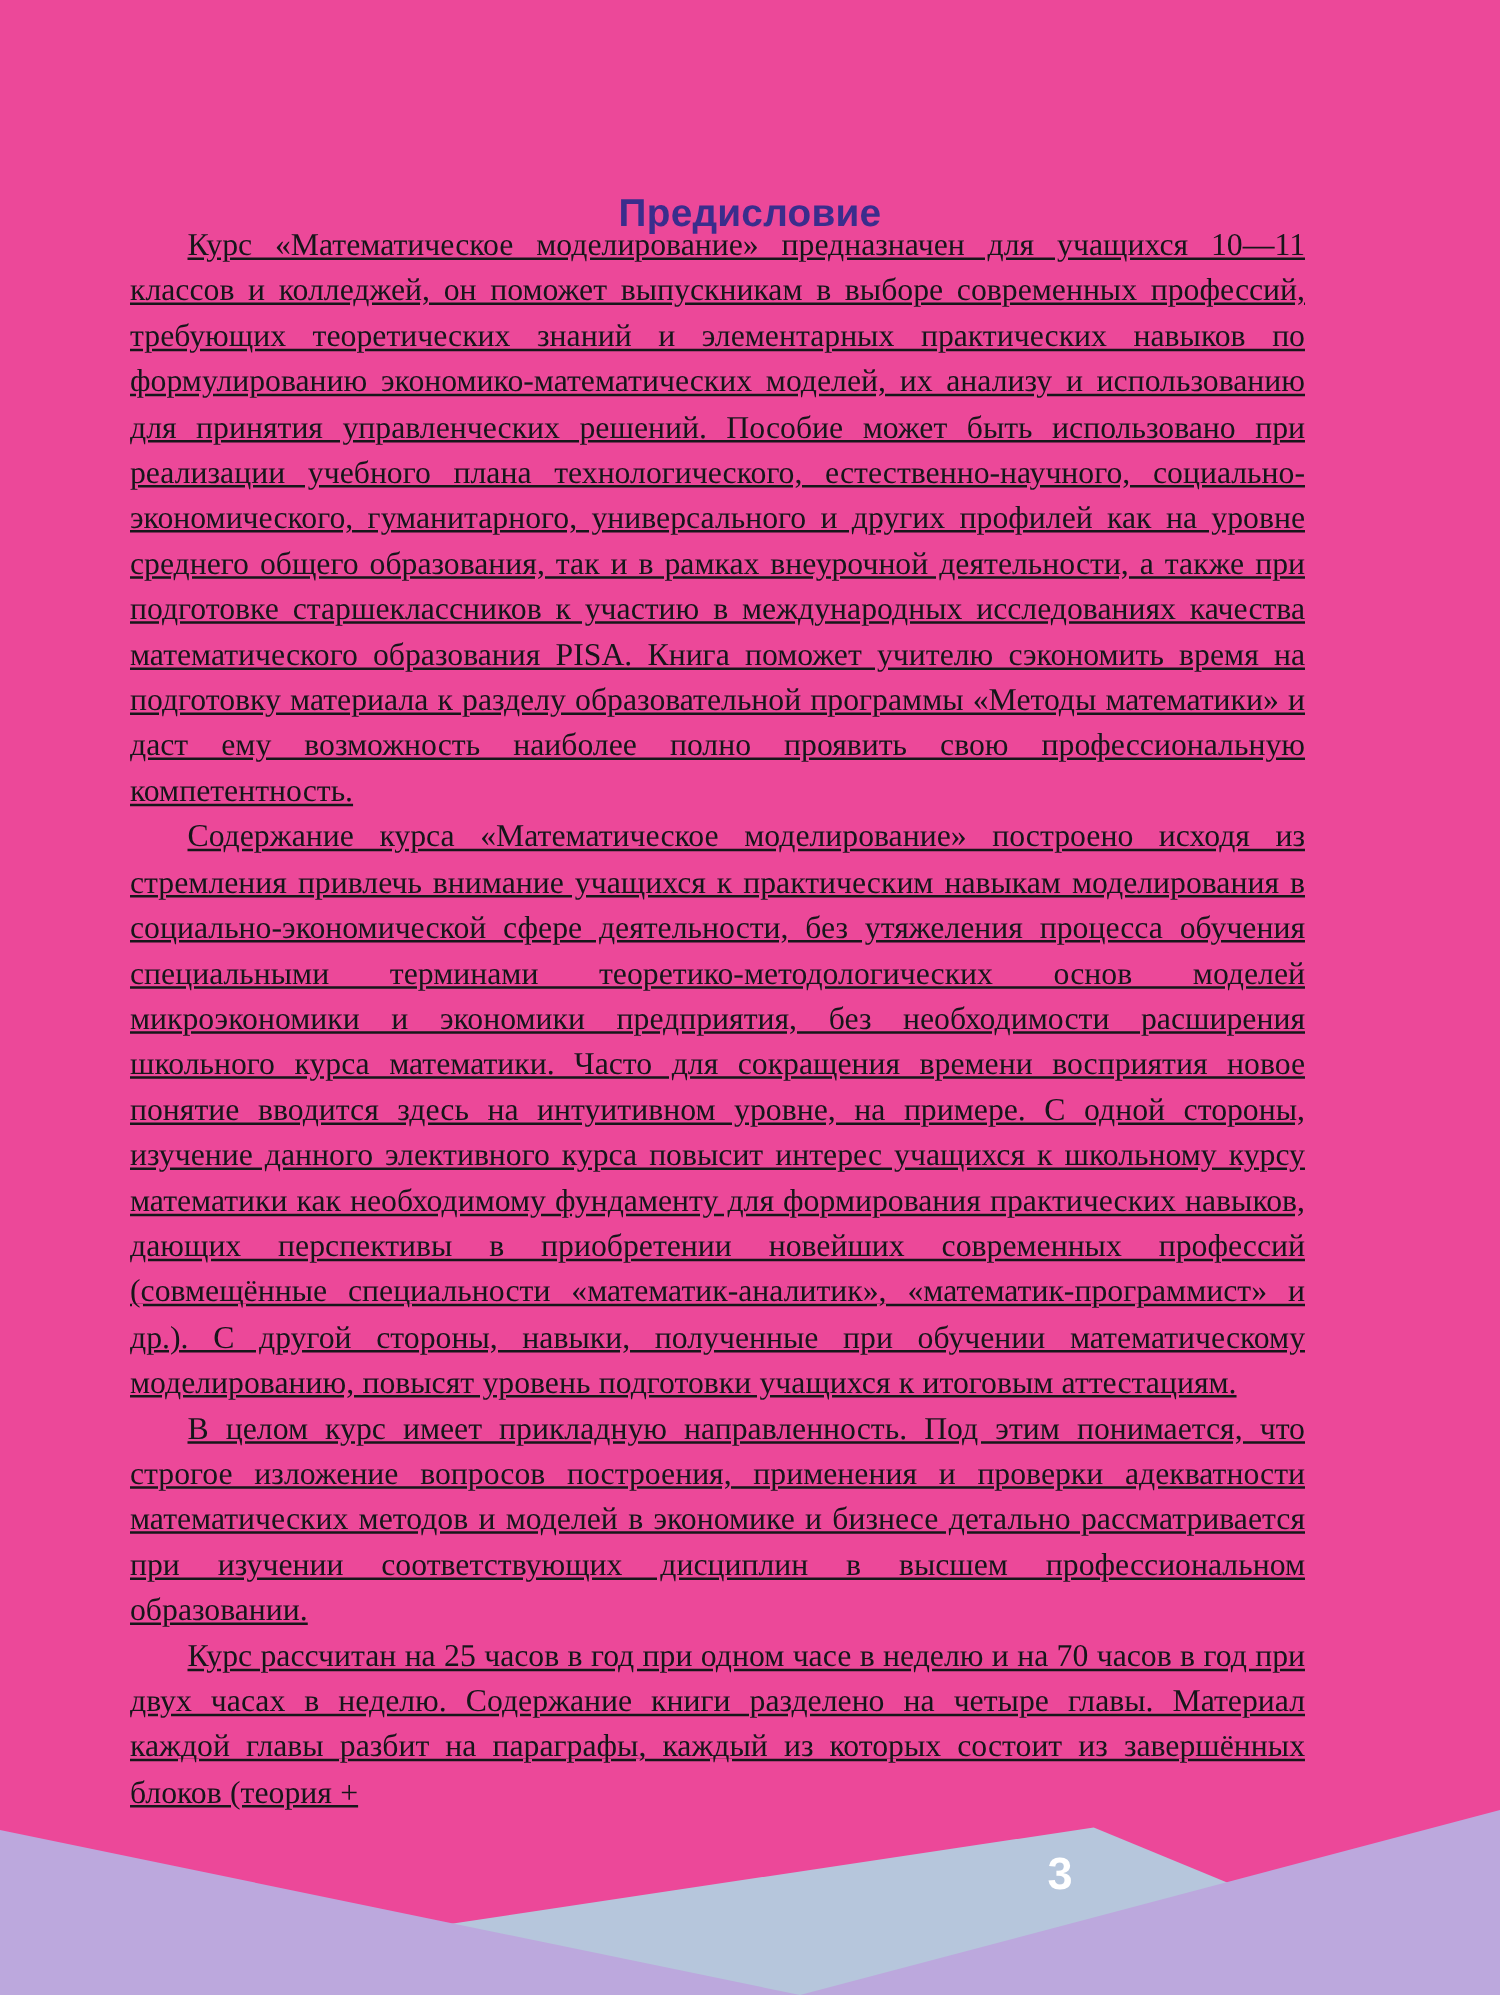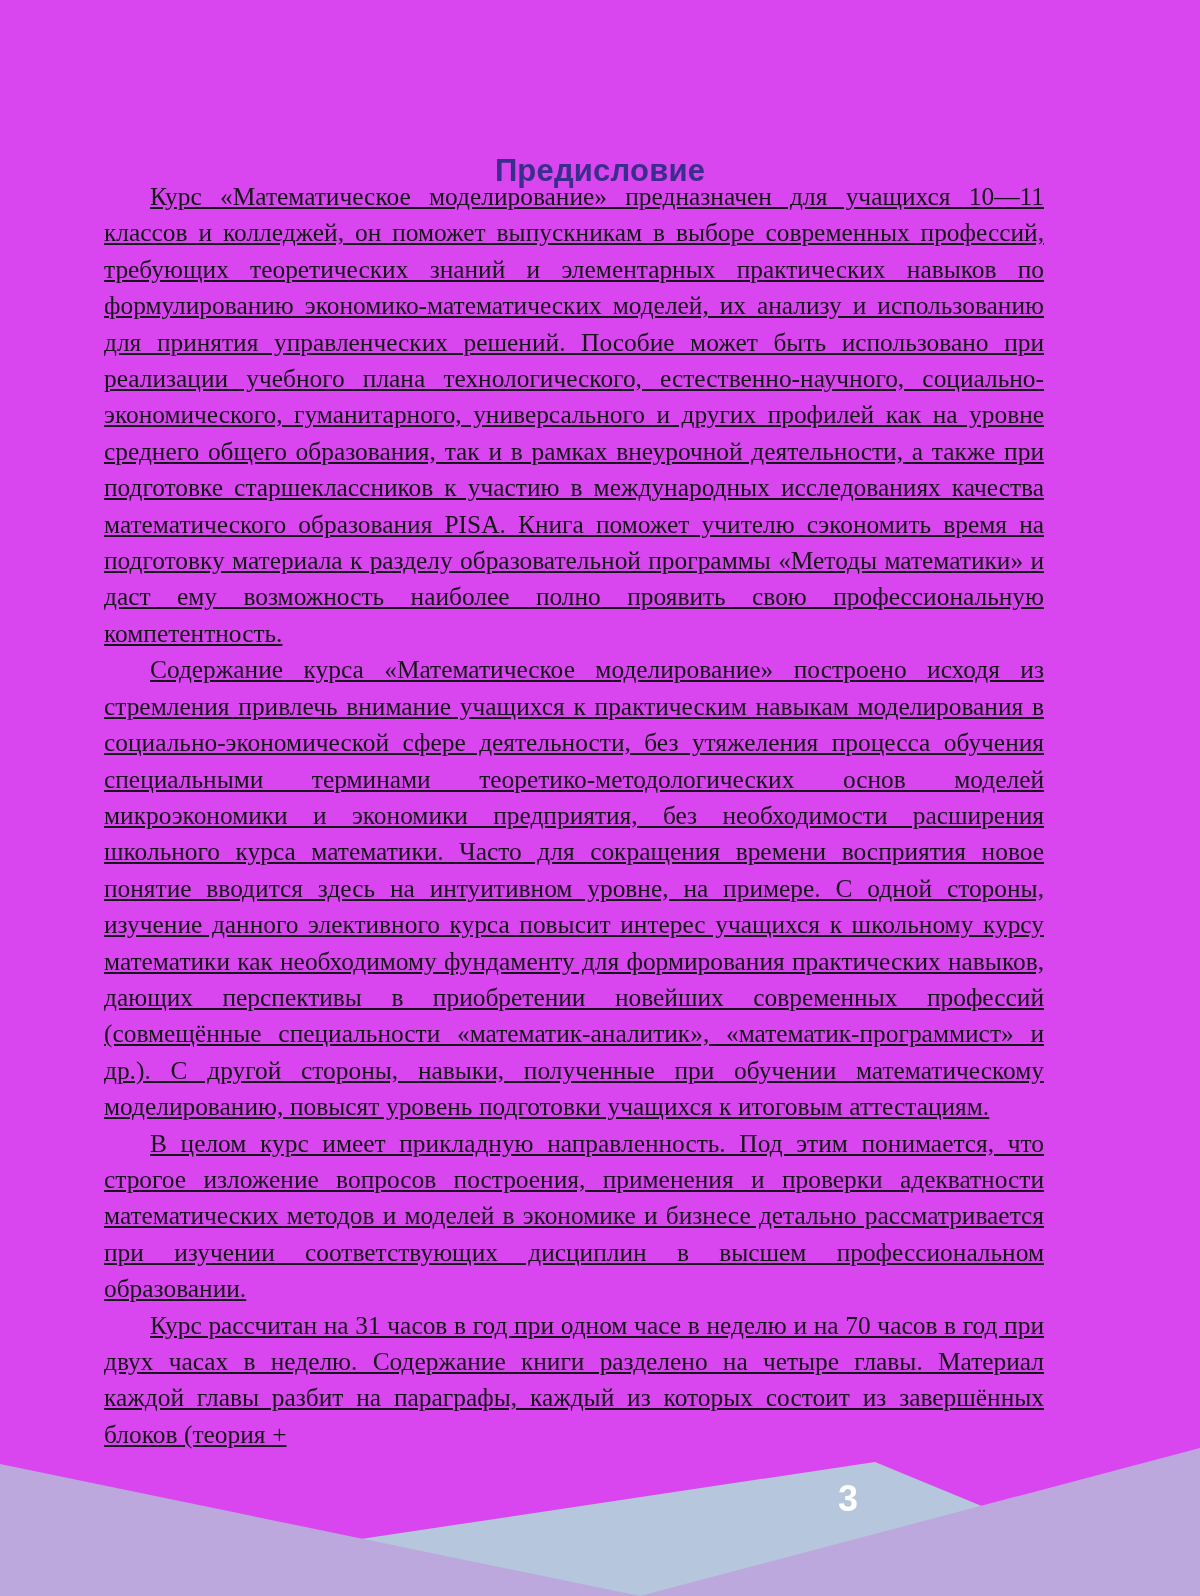--- a/index.html
+++ b/index.html
@@ -13,21 +13,21 @@
     background: #ffffff;
     font-family: "Liberation Serif", "DejaVu Serif", serif;
     overflow: hidden;
     position: relative;
   }
 
   .page {
     position: relative;
     width: 1200px;
     height: 1596px;
-    background: #d946ef;
+    background: #ec4899;
     box-sizing: border-box;
   }
 
   
   .page-title {
     position: absolute;
     top: 132px;
     left: 0;
     width: 1200px;
     text-align: center;
@@ -102,21 +102,21 @@
 <body>
 
 <div class="page">
 
   <h1 class="page-title">Предисловие</h1>
 
   <div class="content">
     <p class="para">Курс «Математическое моделирование» предназначен для учащихся 10—11 классов и колледжей, он поможет выпускникам в выборе современных профессий, требующих теоретических знаний и элементарных практических навыков по формулированию экономико-математических моделей, их анализу и использованию для принятия управленческих решений. Пособие может быть использовано при реализации учебного плана технологического, естественно-научного, социально-экономического, гуманитарного, универсального и других профилей как на уровне среднего общего образования, так и в рамках внеурочной деятельности, а также при подготовке старшеклассников к участию в международных исследованиях качества математического образования PISA. Книга поможет учителю сэкономить время на подготовку материала к разделу образовательной программы «Методы математики» и даст ему возможность наиболее полно проявить свою профессиональную компетентность.</p>
     <p class="para">Содержание курса «Математическое моделирование» построено исходя из стремления привлечь внимание учащихся к практическим навыкам моделирования в социально-экономической сфере деятельности, без утяжеления процесса обучения специальными терминами теоретико-методологических основ моделей микроэкономики и экономики предприятия, без необходимости расширения школьного курса математики. Часто для сокращения времени восприятия новое понятие вводится здесь на интуитивном уровне, на примере. С одной стороны, изучение данного элективного курса повысит интерес учащихся к школьному курсу математики как необходимому фундаменту для формирования практических навыков, дающих перспективы в приобретении новейших современных профессий (совмещённые специальности «математик-аналитик», «математик-программист» и др.). С другой стороны, навыки, полученные при обучении математическому моделированию, повысят уровень подготовки учащихся к итоговым аттестациям.</p>
     <p class="para">В целом курс имеет прикладную направленность. Под этим понимается, что строгое изложение вопросов построения, применения и проверки адекватности математических методов и моделей в экономике и бизнесе детально рассматривается при изучении соответствующих дисциплин в высшем профессиональном образовании.</p>
-    <p class="para last">Курс рассчитан на 31 часов в год при одном часе в неделю и на 70 часов в год при двух часах в неделю. Содержание книги разделено на четыре главы. Материал каждой главы разбит на параграфы, каждый из которых состоит из завершённых блоков (теория +</p>
+    <p class="para last">Курс рассчитан на 25 часов в год при одном часе в неделю и на 70 часов в год при двух часах в неделю. Содержание книги разделено на четыре главы. Материал каждой главы разбит на параграфы, каждый из которых состоит из завершённых блоков (теория +</p>
   </div>
 
   <div class="footer-art">
     <svg viewBox="0 0 1200 176" preserveAspectRatio="none" xmlns="http://www.w3.org/2000/svg">
 
       <polygon points="330,176 880,55 1200,176" fill="#e2e6ea"></polygon>
       <polygon points="250,176 900,62 960,176" fill="#e4e8ec"></polygon>
 
       <polygon points="-20,176 875,42 1200,176 820,176 480,176" fill="#b6c6dc"></polygon>
 

